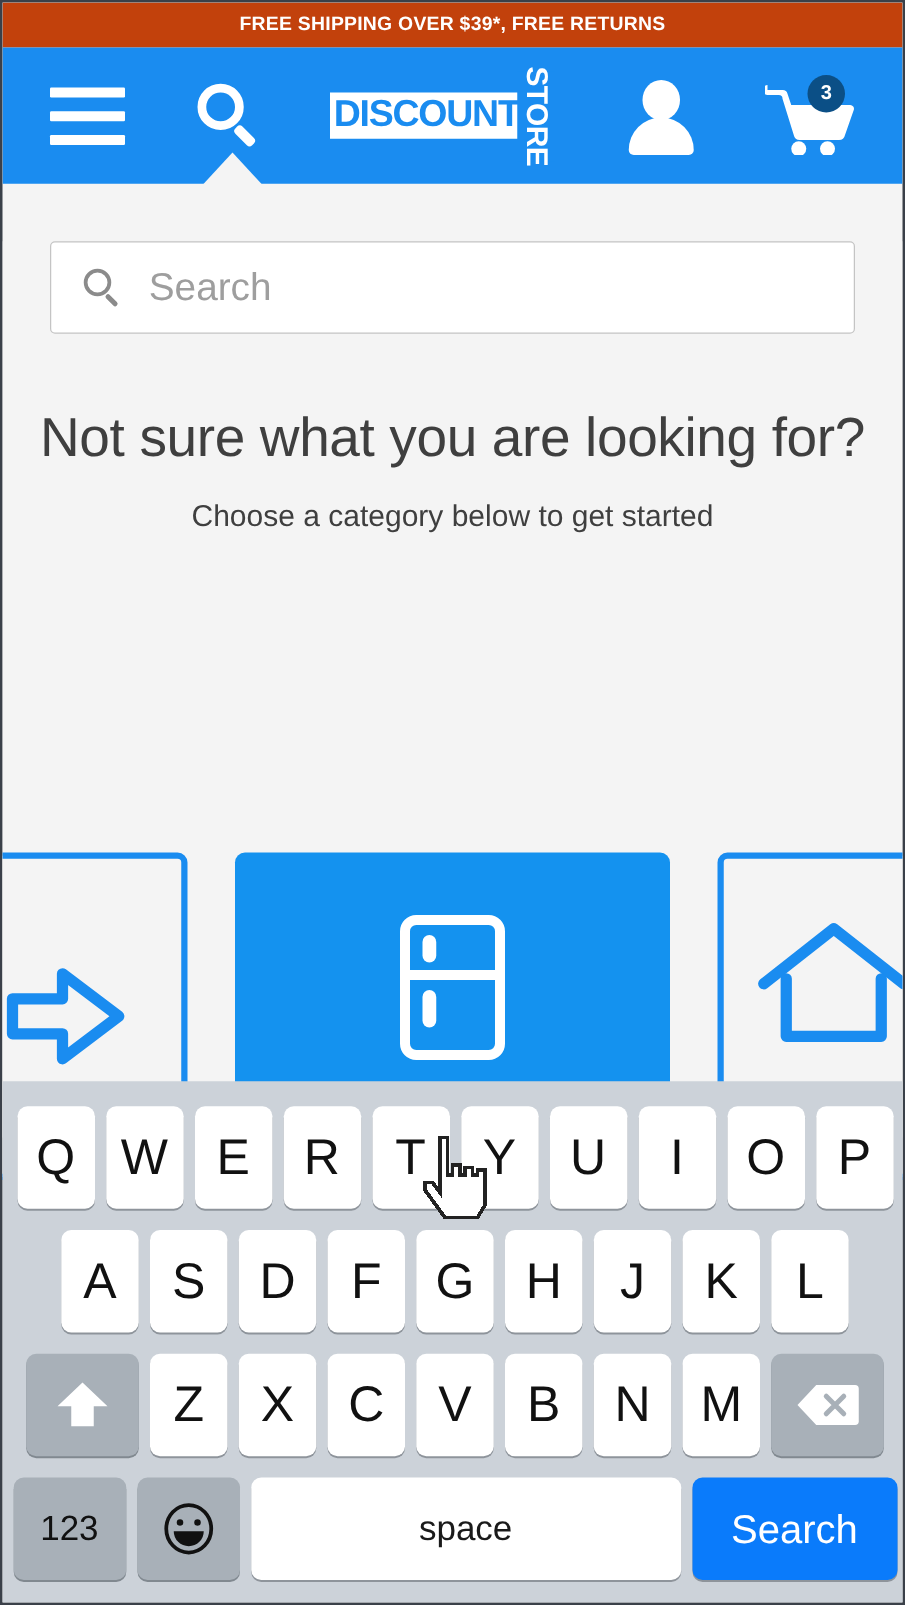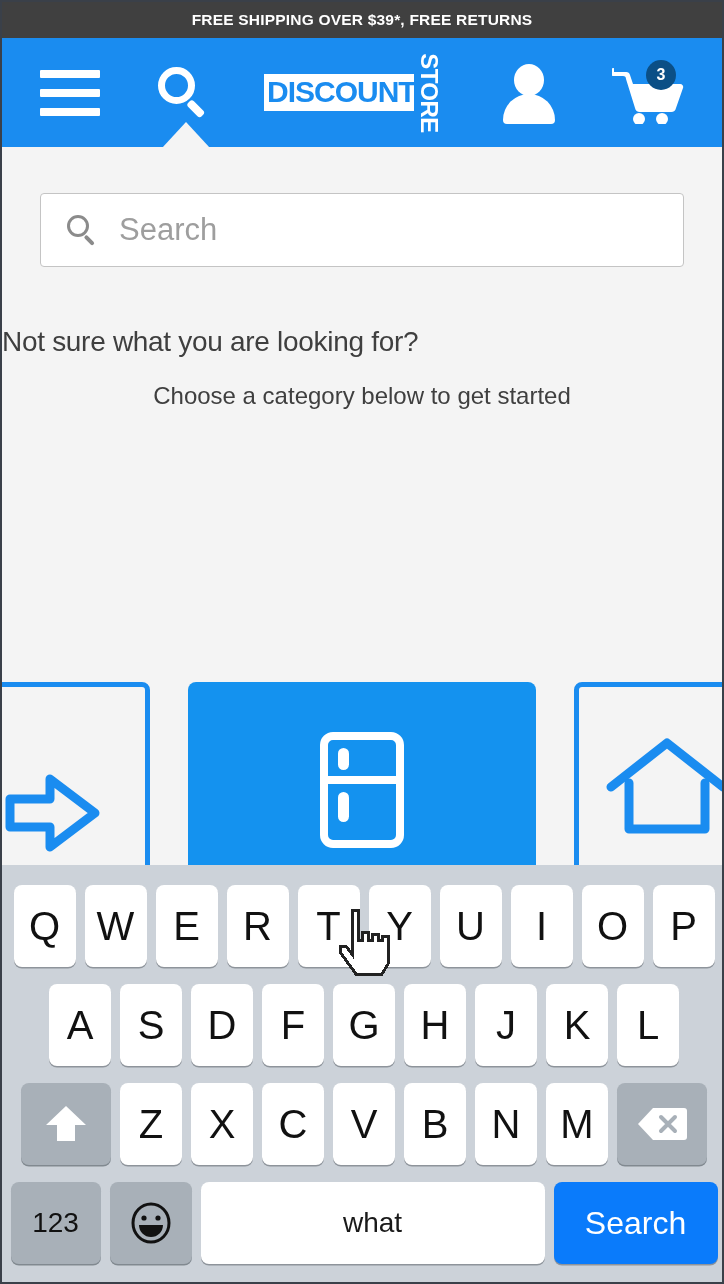--- a/index.html
+++ b/index.html
@@ -13,21 +13,21 @@
     position: relative;
     width: 724px; height: 1284px;
     background: #f4f4f4;
     border: 2px solid #3a4049;
     overflow: hidden;
   }
 
   
   .promo-bar {
     height: 36px;
-    background: #404040;
+    background: #c2410c;
     color: #ffffff;
     display: flex;
     align-items: center;
     justify-content: center;
     font-size: 15.5px;
     font-weight: bold;
     letter-spacing: 0.2px;
   }
 
   
@@ -133,21 +133,22 @@
     padding: 0 26px;
     gap: 22px;
   }
   .sb-mag { width: 30px; height: 31px; position: relative; flex: none;}
   .sb-mag .ring { position:absolute; left:0; top:0; width:22px; height:22px; border:3.5px solid #8b8b8b; border-radius:50%; }
   .sb-mag .handle { position:absolute; left: 18px; top: 19px; width: 12px; height: 4px; background:#8b8b8b; border-radius:2px; transform: rotate(45deg); transform-origin:left center; }
   .sb-placeholder { color:#9e9e9e; font-size: 31px; }
 
   .headline {
     margin-top: 59px;
-    font-size: 28px;
+    text-align:center;
+    font-size: 44px;
     color:#3f3f3f;
     font-weight: normal;
     letter-spacing: -0.3px;
   }
   .subhead {
     margin-top: 24px;
     text-align:center;
     font-size: 24px;
     color:#3f3f3f;
   }
@@ -378,18 +379,18 @@
     <div class="kb-row r4">
       <div class="key gray num">123</div>
       <div class="key gray emoji">
         <svg width="42" height="42" viewBox="0 0 42 42">
           <ellipse cx="21" cy="21" rx="18" ry="19" fill="none" stroke="#111" stroke-width="3"></ellipse>
           <circle cx="14" cy="16" r="2.6" fill="#111"></circle>
           <circle cx="28" cy="16" r="2.6" fill="#111"></circle>
           <path d="M9 23 h24 a12 12 0 0 1 -24 0 z" fill="#111"></path>
         </svg>
       </div>
-      <div class="key space">what</div>
+      <div class="key space">space</div>
       <div class="key go">Search</div>
     </div>
   </div>
 
 </div>
 
 </body></html>

